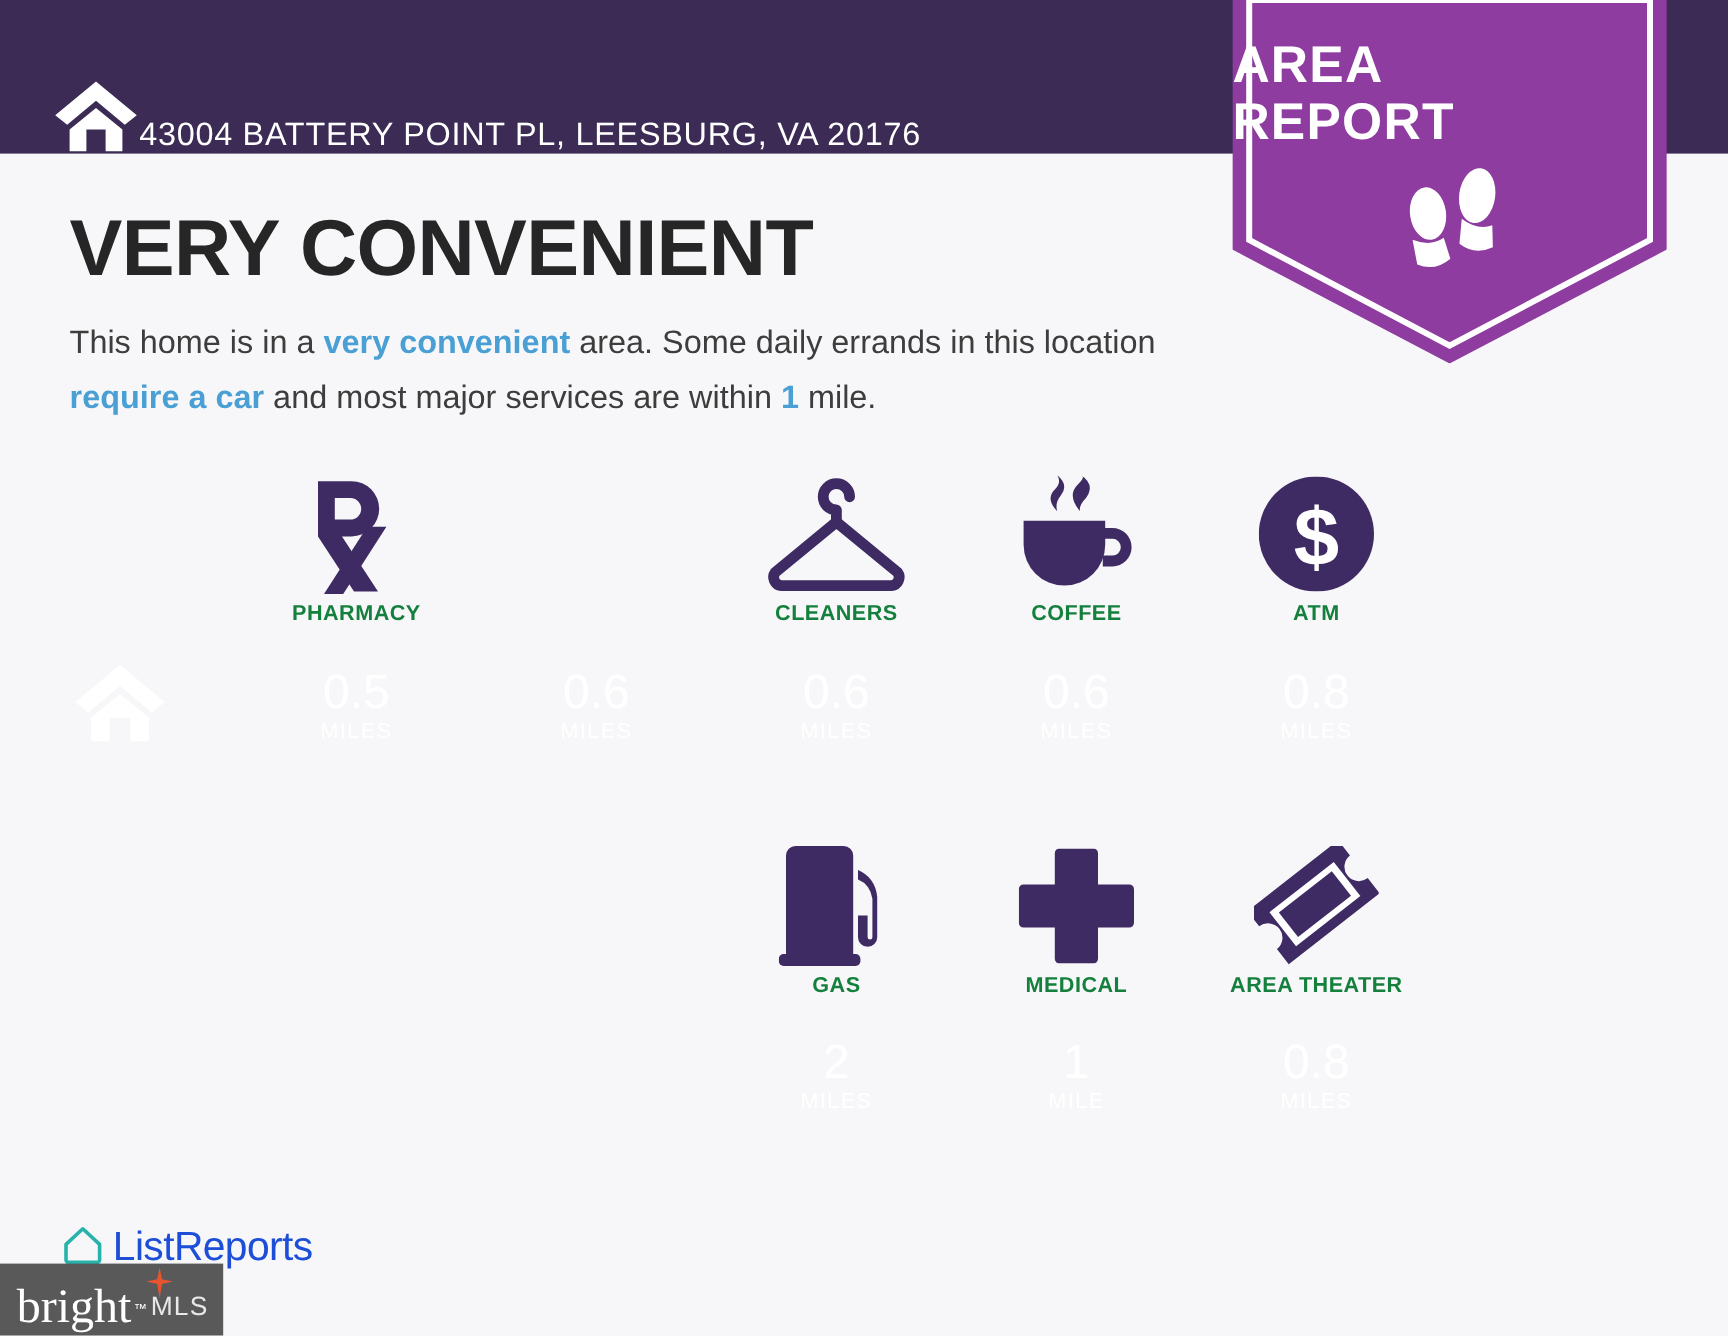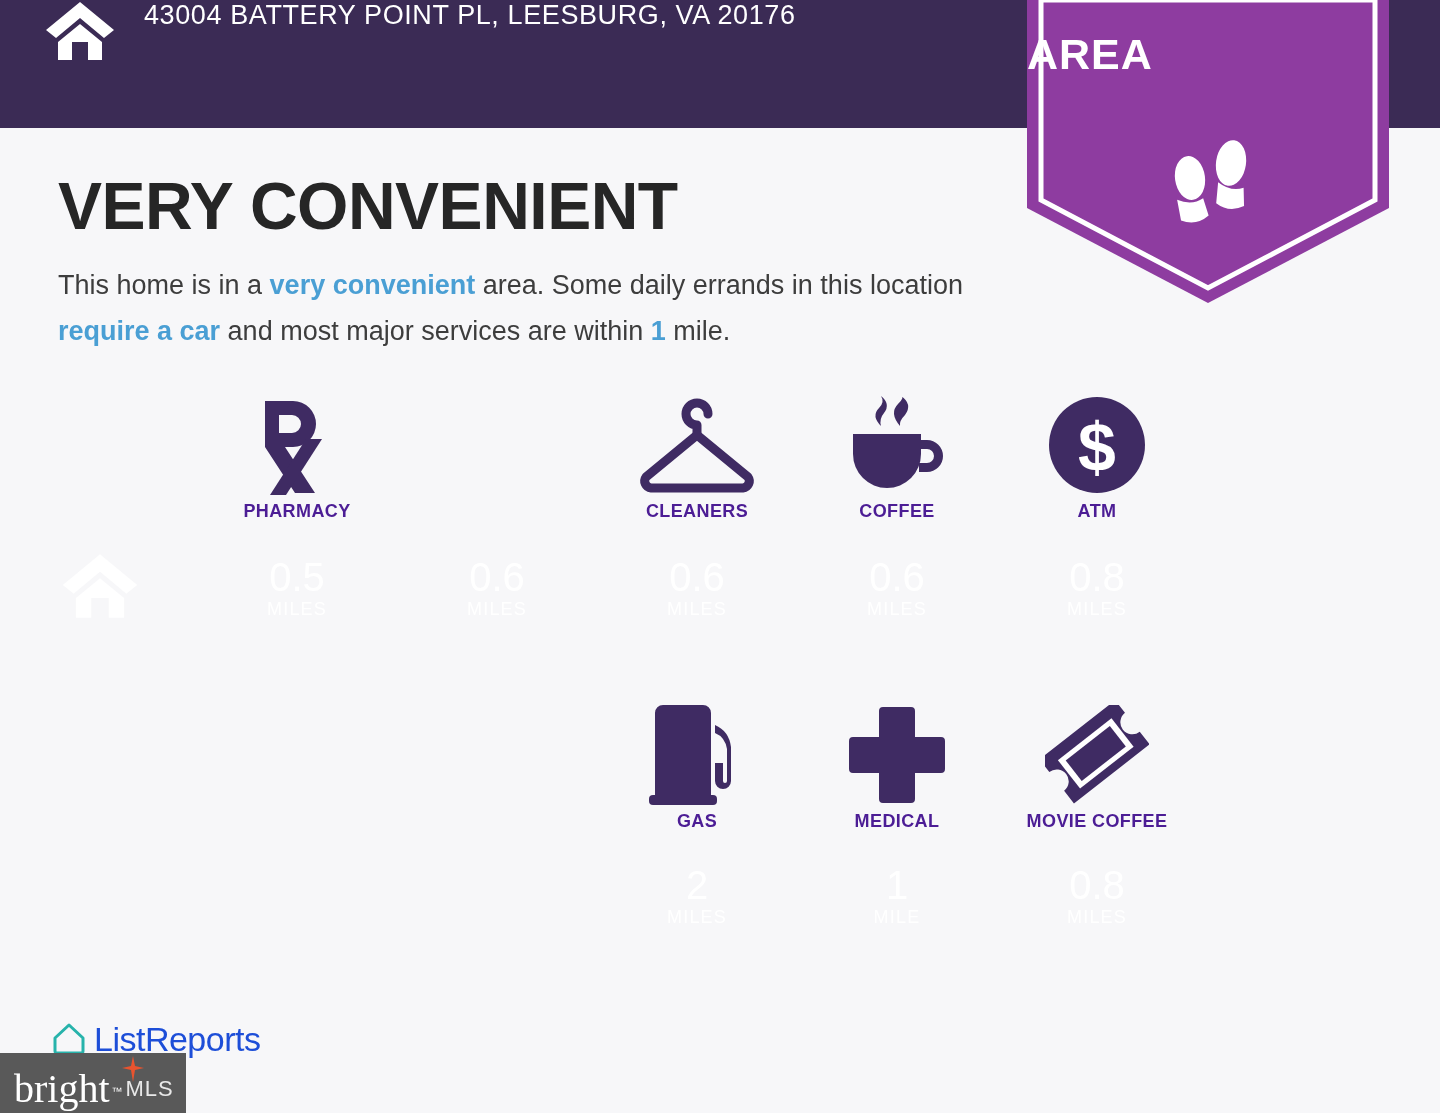--- a/index.html
+++ b/index.html
@@ -11,21 +11,21 @@
   }
   .page{position:relative;width:1440px;height:1113px;}
 
   
   .header{
     position:absolute;left:0;top:0;width:1440px;height:128px;
     background:#3b2b55;
   }
   .header-inner{
     position:absolute;left:44px;top:0;height:128px;
-    display:flex;align-items:flex-start;gap:28px;
+    display:flex;align-items:flex-end;
   }
   .home-head-icon{width:72px;height:62px;display:block;}
   .header-address{
     color:#ffffff;font-size:27px;letter-spacing:.6px;font-weight:400;
     white-space:nowrap;
   }
 
   
   .badge{
     position:absolute;left:1027px;top:0;width:362px;height:303px;
@@ -53,21 +53,21 @@
 
   
   .icon-row{position:absolute;left:0;width:1440px;height:140px;}
   .icon-cell{
     position:absolute;width:200px;height:140px;
     display:flex;flex-direction:column;align-items:center;justify-content:flex-end;
   }
   .icon-art{height:100px;display:flex;align-items:center;justify-content:center;}
   .icon-art svg{display:block;}
   .icon-label{
-    font-size:18px;font-weight:700;color:#4c1d95;letter-spacing:.4px;
+    font-size:18px;font-weight:700;color:#15803d;letter-spacing:.4px;
     margin-top:6px;white-space:nowrap;
   }
 
   
   .ribbon{position:absolute;left:0;top:528px;width:1440px;height:585px;}
   .ribbon svg{display:block;}
   .seg-label{
     position:absolute;width:200px;text-align:center;color:#ffffff;
     pointer-events:none;
   }
@@ -122,20 +122,21 @@
       <path d="M14 0 H348 V200 L181 288 L14 200 Z" fill="none" stroke="#ffffff" stroke-width="5"></path>
       <g fill="#ffffff">
         <ellipse cx="163" cy="178" rx="15" ry="22" transform="rotate(-8 163 178)"></ellipse>
         <path d="M150 198 q14 8 26 2 l3 18 q-14 9 -28 1 z" transform="rotate(-8 163 198)"></path>
         <ellipse cx="204" cy="163" rx="15" ry="23" transform="rotate(8 204 163)"></ellipse>
         <path d="M191 184 q14 8 26 2 l3 18 q-14 9 -28 1 z" transform="rotate(8 204 184)"></path>
       </g>
     </svg>
     <div class="badge-title">
       <div>AREA</div>
+      <div>REPORT</div>
     </div>
   </div>
 
   <div class="headline">VERY CONVENIENT</div>
 
   <div class="lede">
     <span>This home is in a </span><span class="hl">very convenient</span><span> area. Some daily errands in this location </span><span class="hl">require a car</span><span> and most major services are within </span><span class="hl-num">1</span><span> mile.</span>
   </div>
 
   <div class="icon-row" style="top:382px;">
@@ -218,21 +219,21 @@
     <div class="icon-cell" style="left:997px;">
       <div class="icon-art">
         <svg width="104" height="100" viewBox="0 0 104 100">
           <g transform="rotate(-38 52 50)">
             <path d="M4 18 h96 v16 a12 12 0 0 0 0 24 v16 h-96 v-16 a12 12 0 0 0 0 -24 Z" fill="#3f2b63"></path>
             <path d="M18 30 h68 v36 h-68 Z" fill="#ffffff"></path>
             <path d="M24 35 h56 v26 h-56 Z" fill="#3f2b63"></path>
           </g>
         </svg>
       </div>
-      <div class="icon-label">MOVIE COFFEE</div>
+      <div class="icon-label">AREA THEATER</div>
     </div>
 
   </div>
 
   <div class="ribbon">
     <svg width="1440" height="585" viewBox="0 0 1440 585" xmlns="http://www.w3.org/2000/svg">
       <defs>
         <clipPath id="ribbonClip">
 
           <path d="M0 0

